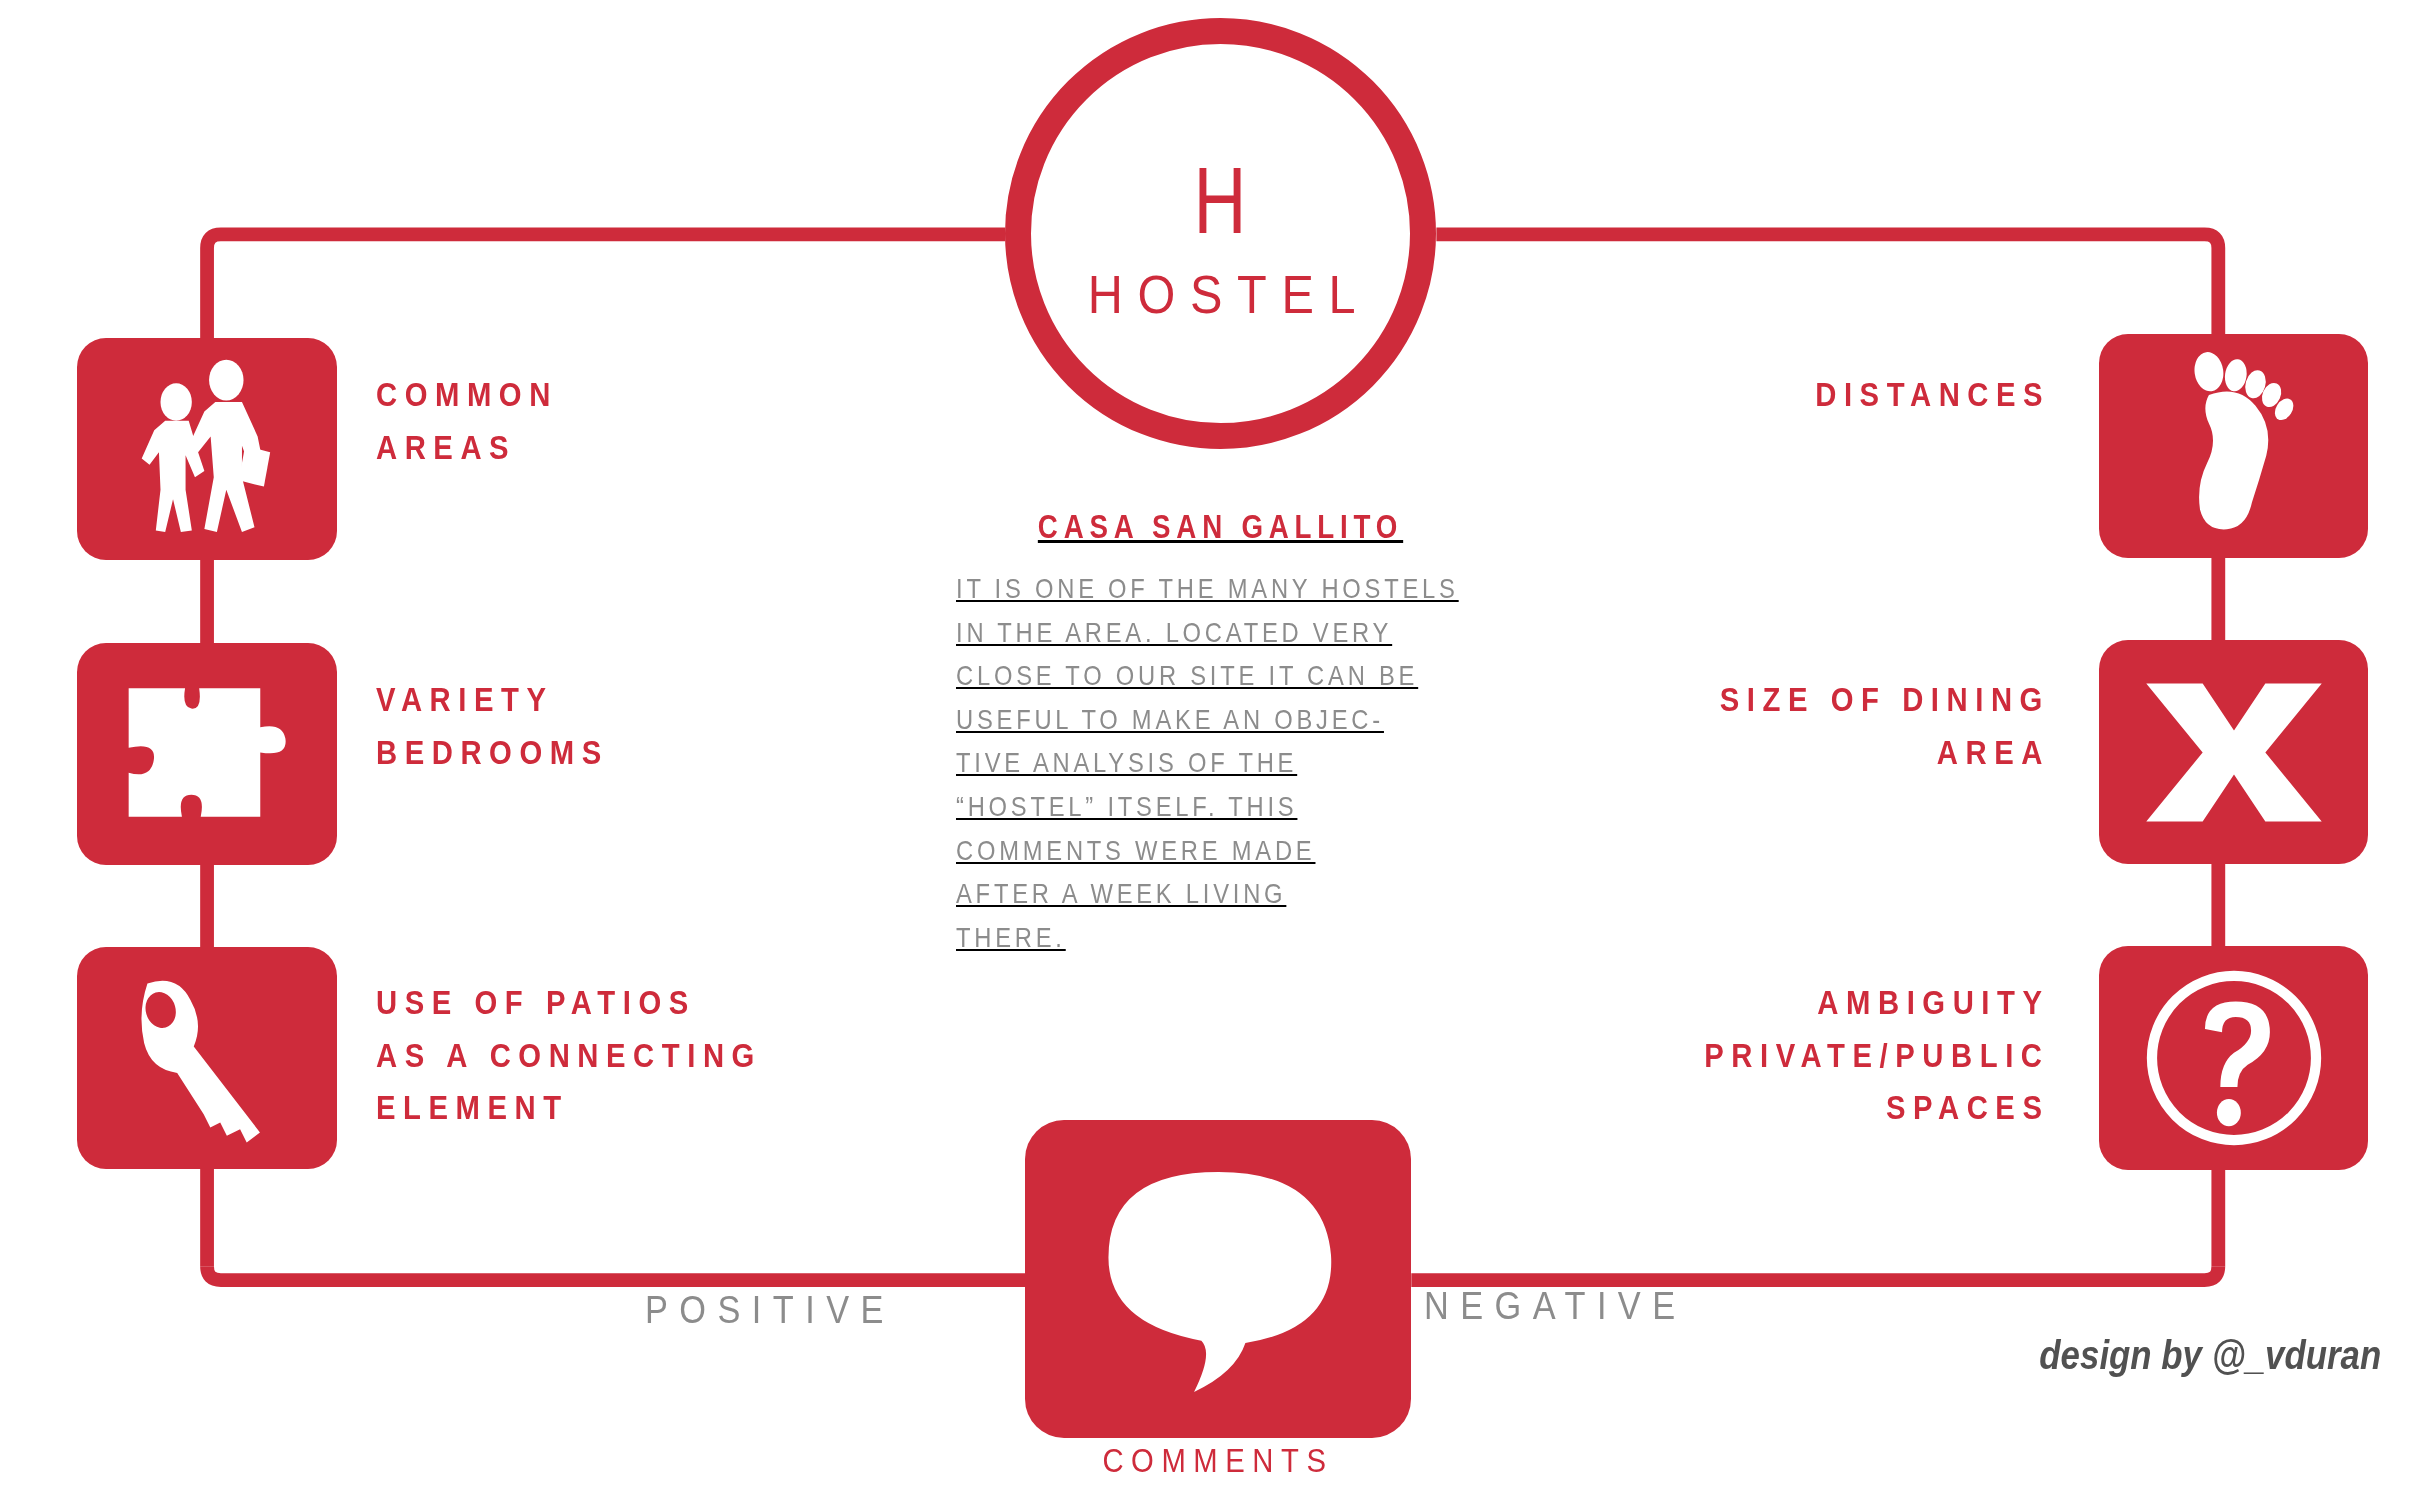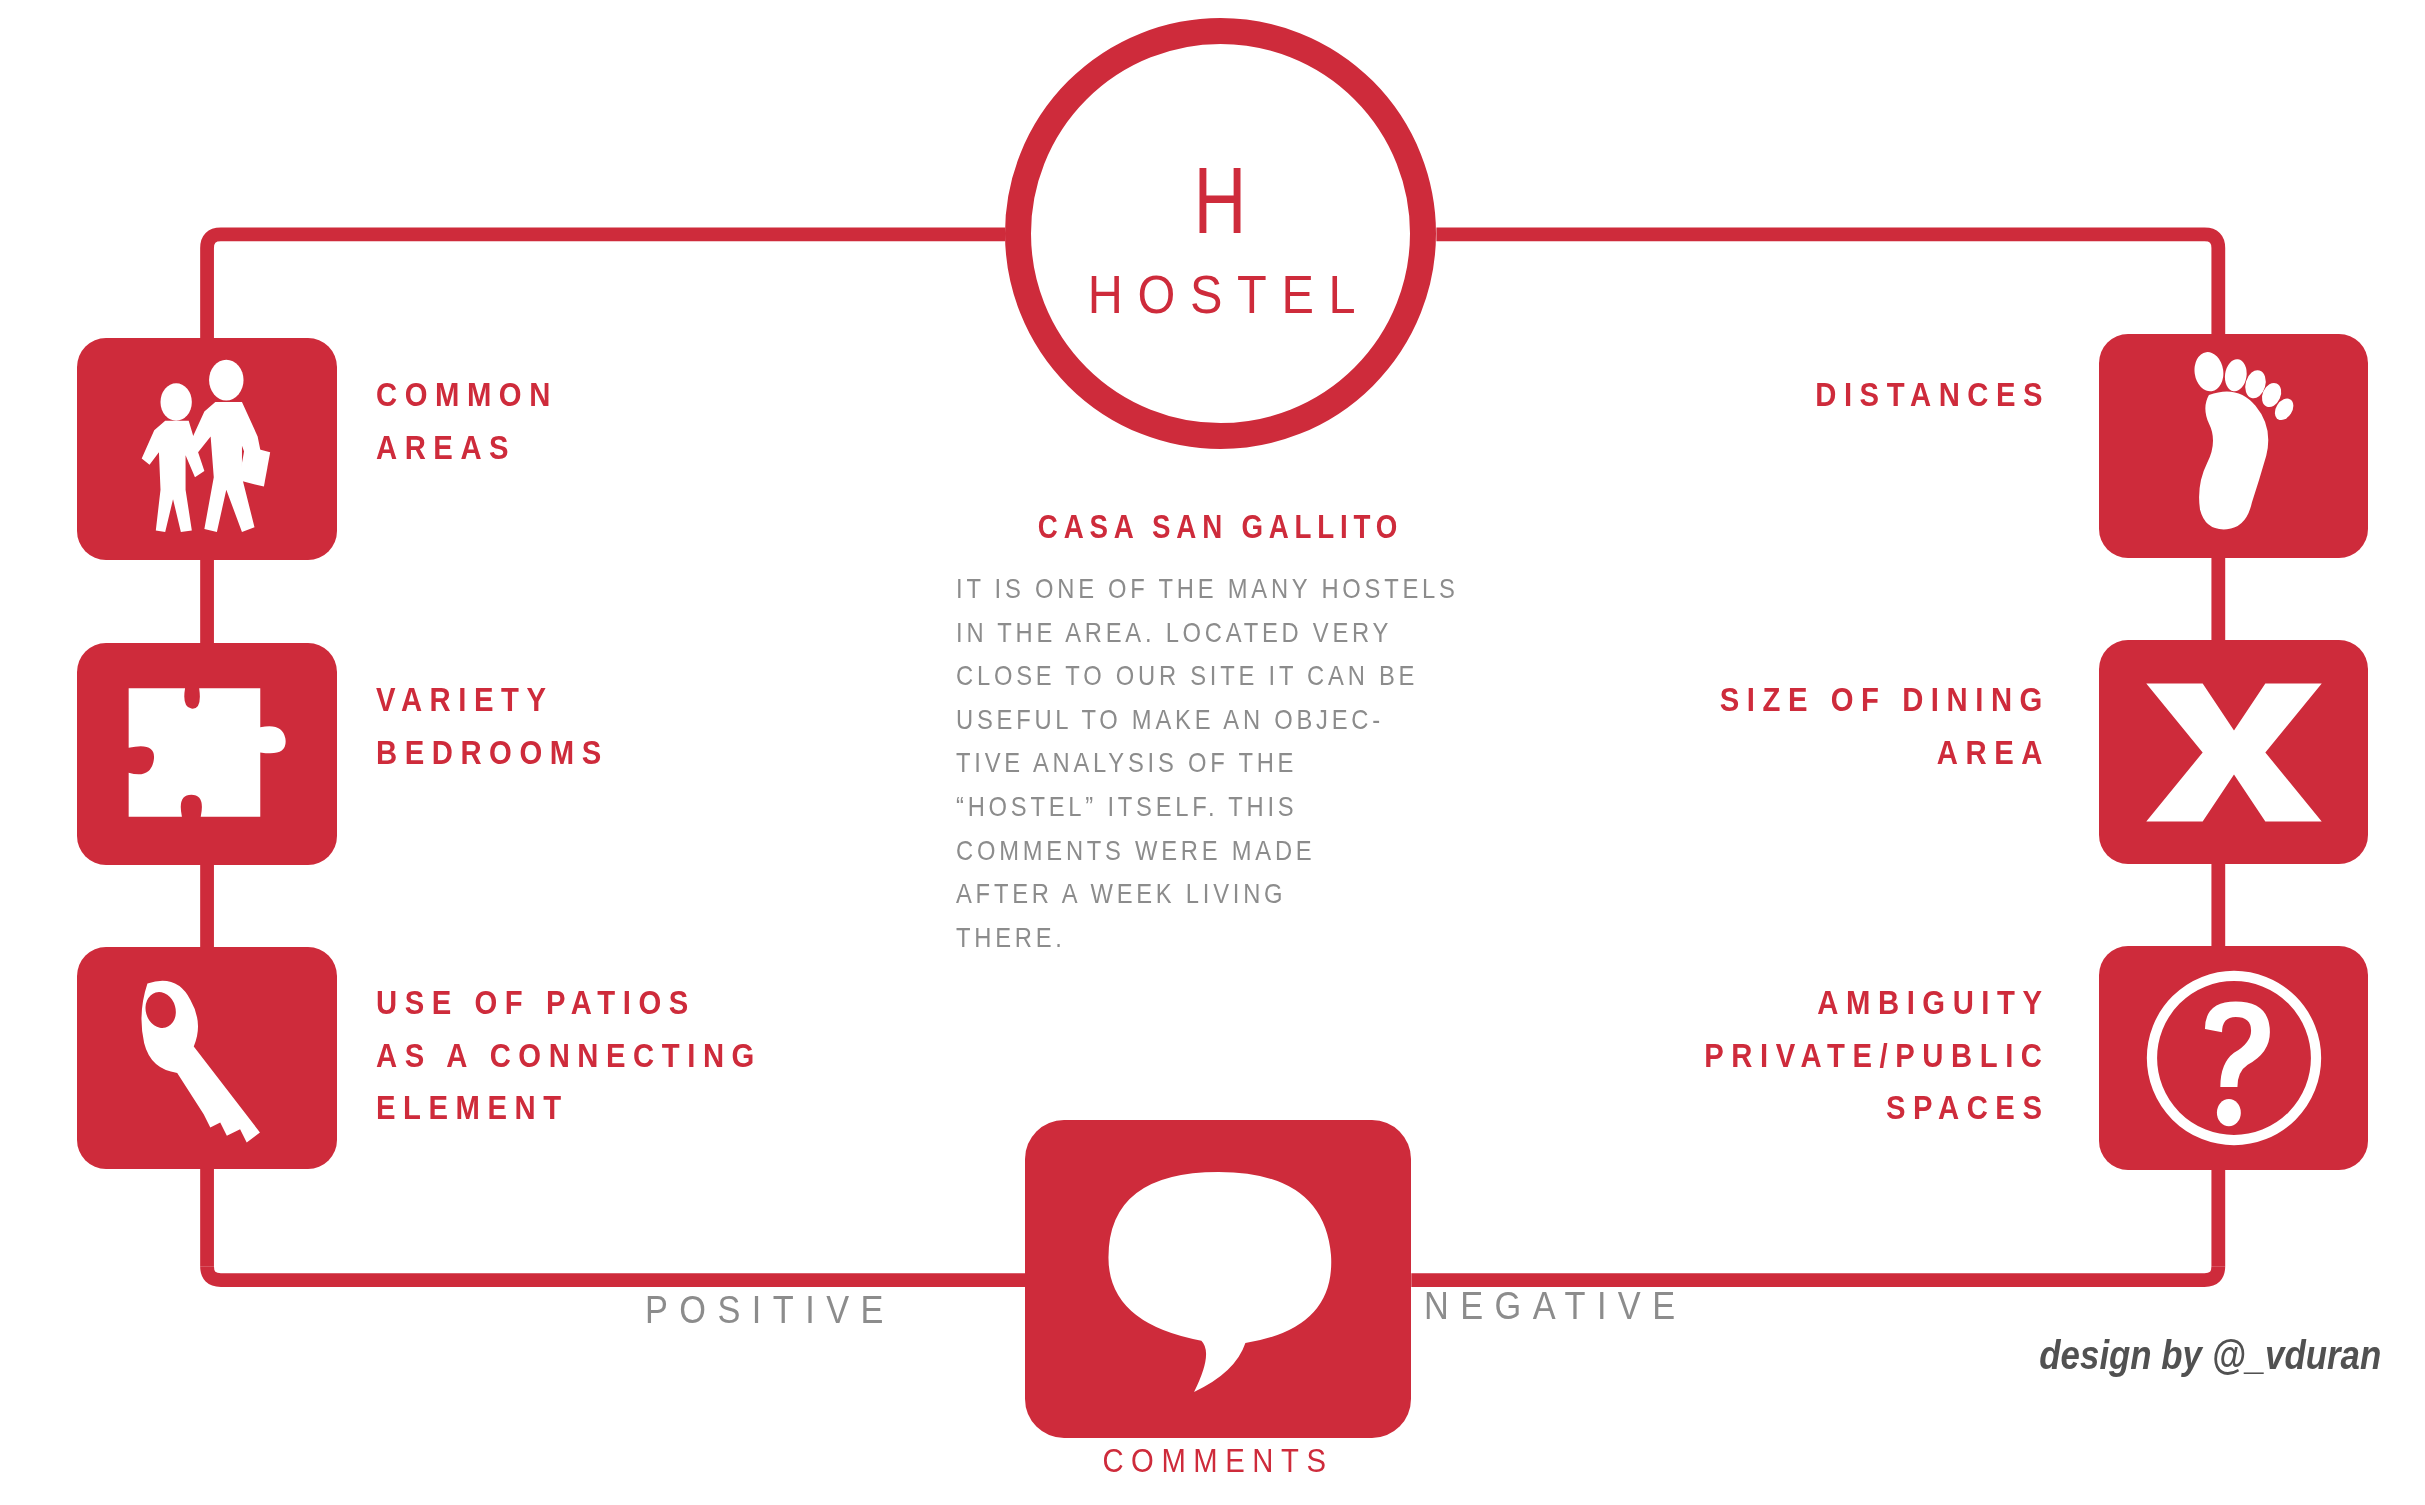--- a/index.html
+++ b/index.html
@@ -55,20 +55,21 @@
     transform:scaleX(.9);
     font-family:"Liberation Sans",sans-serif;
   }
 
   
   .center-col{
     position:absolute;
     left:956px; top:508px;
     width:529px;
     text-align:center;
+    text-decoration:underline;
   }
   .center-title{
     color:#CE2B3B;
     font-size:33px;
     font-weight:700;
     letter-spacing:6.9px;
     transform:scaleX(.84);
     margin-bottom:21px;
     white-space:nowrap;
   }

